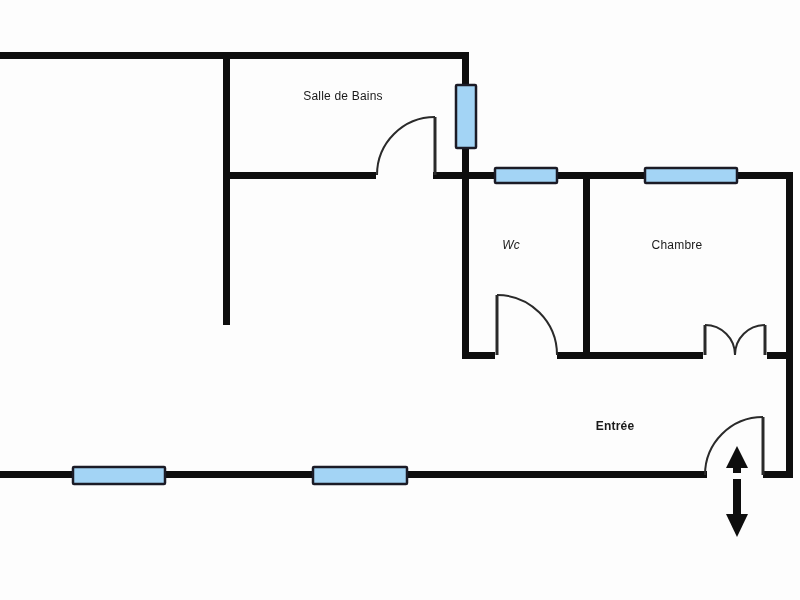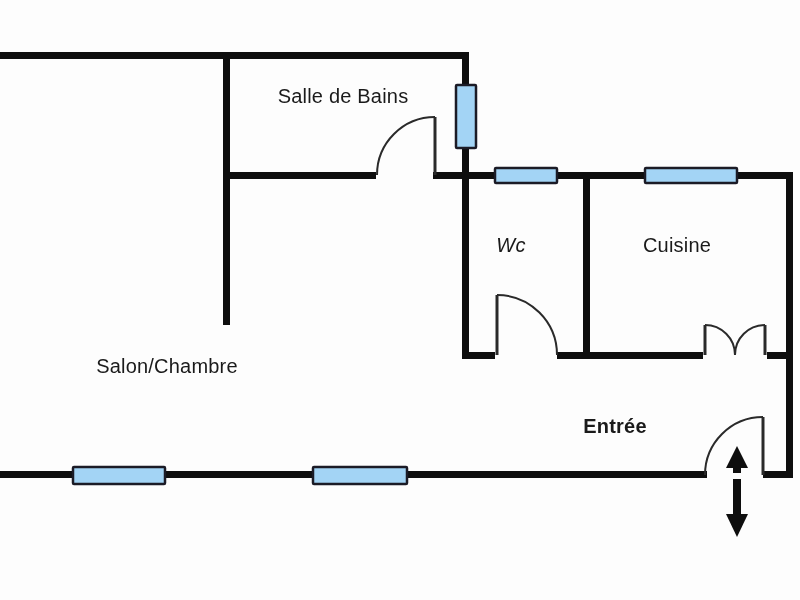--- a/index.html
+++ b/index.html
@@ -7,21 +7,21 @@
     position:relative;
     width:800px;height:600px;
     background:#fdfdfd;
     overflow:hidden;
     font-family:"Liberation Sans", sans-serif;
   }
   svg.plan{position:absolute;left:0;top:0;}
   .room-label{
     position:absolute;
     transform:translate(-50%,-50%);
-    font-size:20px;
+    font-size:12px;
     color:#1a1a1a;
     white-space:nowrap;
     letter-spacing:0.2px;
   }
 </style>
 </head>
 <body>
 
 <div class="stage">
 
@@ -63,17 +63,16 @@
     <g>
         <polygon points="737,446 726,468 748,468" fill="#0e0e0e"></polygon>
         <rect x="733" y="468" width="8" height="5" fill="#0e0e0e"></rect>
         <rect x="733" y="479" width="8" height="37" fill="#0e0e0e"></rect>
         <polygon points="726,514 748,514 737,537" fill="#0e0e0e"></polygon>
       </g>
   </svg>
 
   <div class="room-label" style="left: 343px; top: 96px;">Salle de Bains</div>
   <div class="room-label" style="left: 511px; top: 245px; font-style: italic;">Wc</div>
-  <div class="room-label" style="left: 677px; top: 245px;">Cuisine</div>
-  <div class="room-label" style="left: 167px; top: 366px;">Salon/Chambre</div>
+  <div class="room-label" style="left: 677px; top: 245px;">Chambre</div>
   <div class="room-label" style="left: 615px; top: 426px; font-weight: bold;">Entrée</div>
 
 </div>
 
 </body></html>

